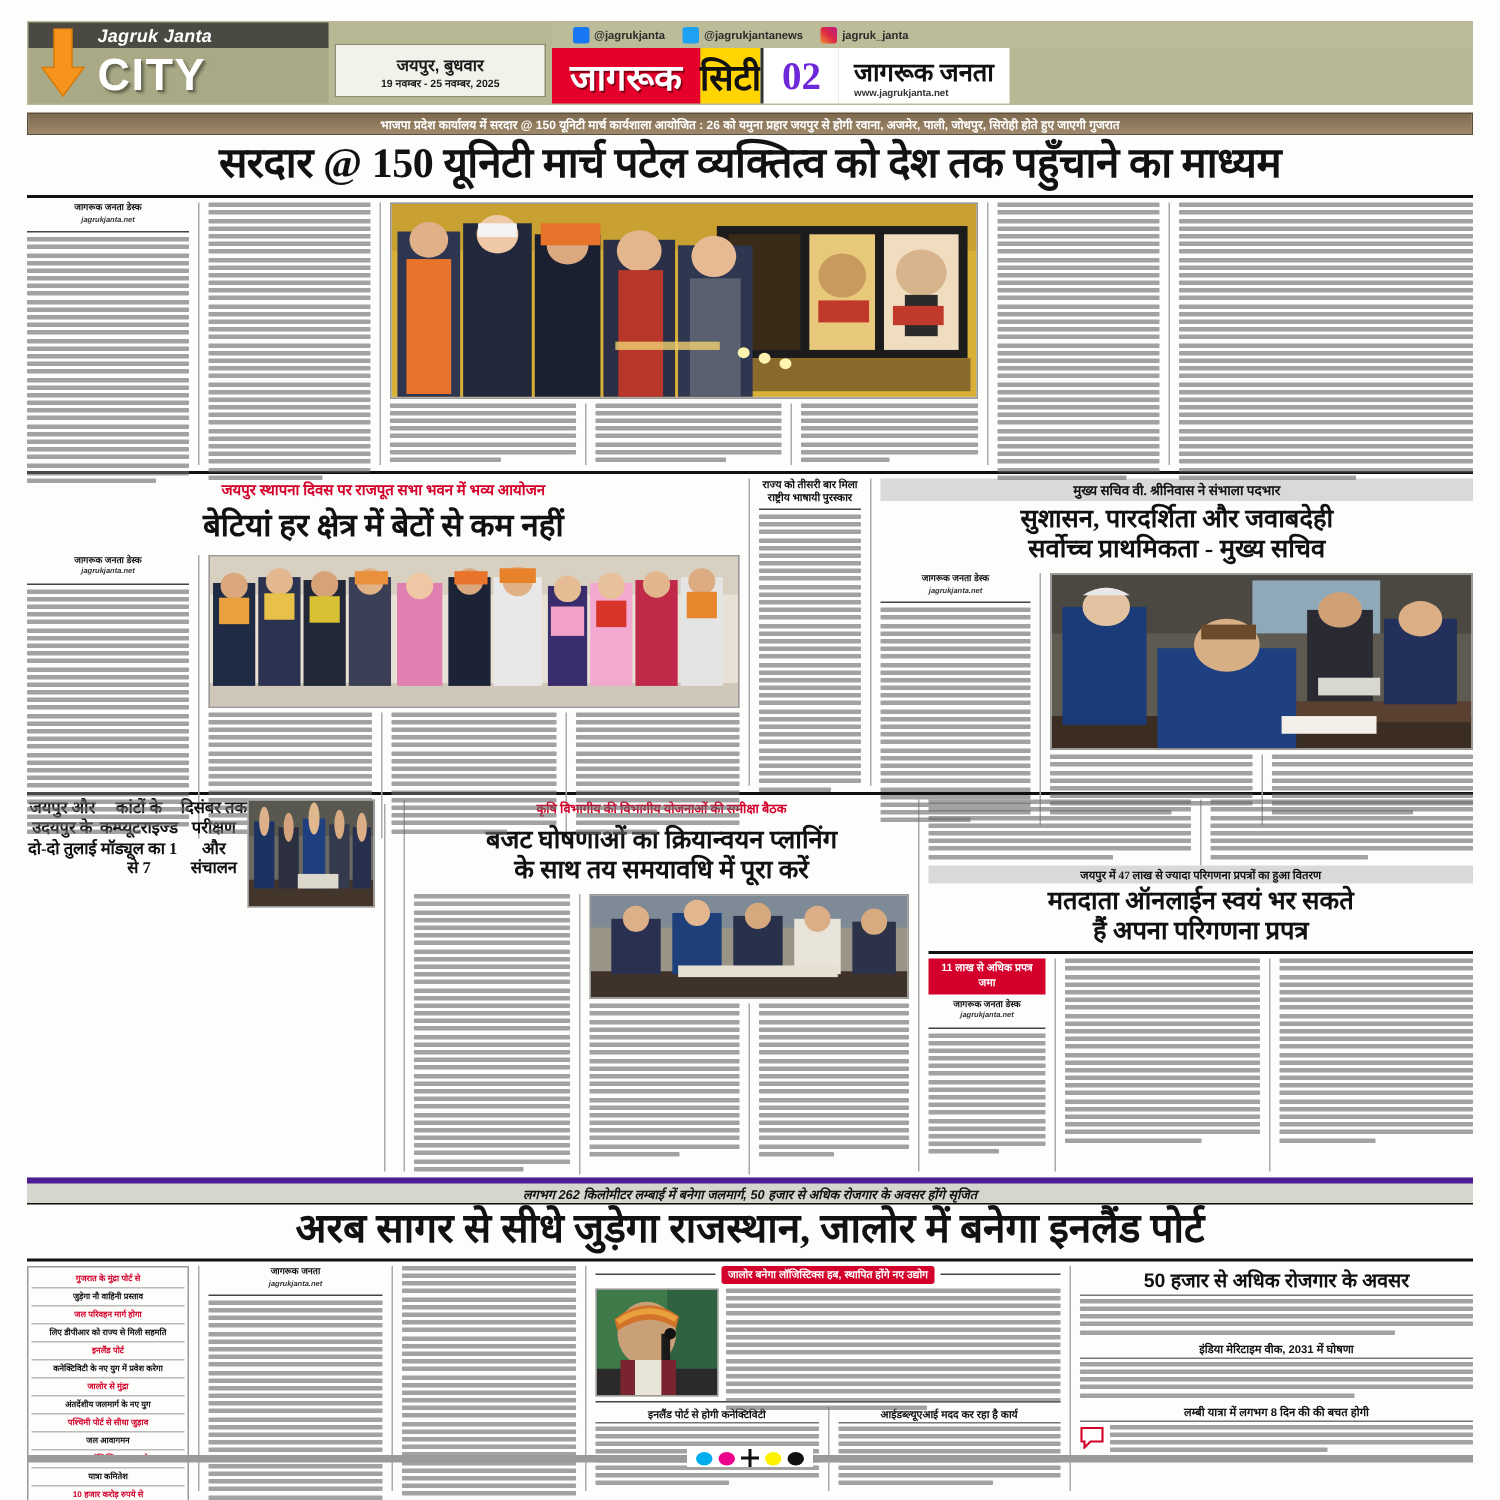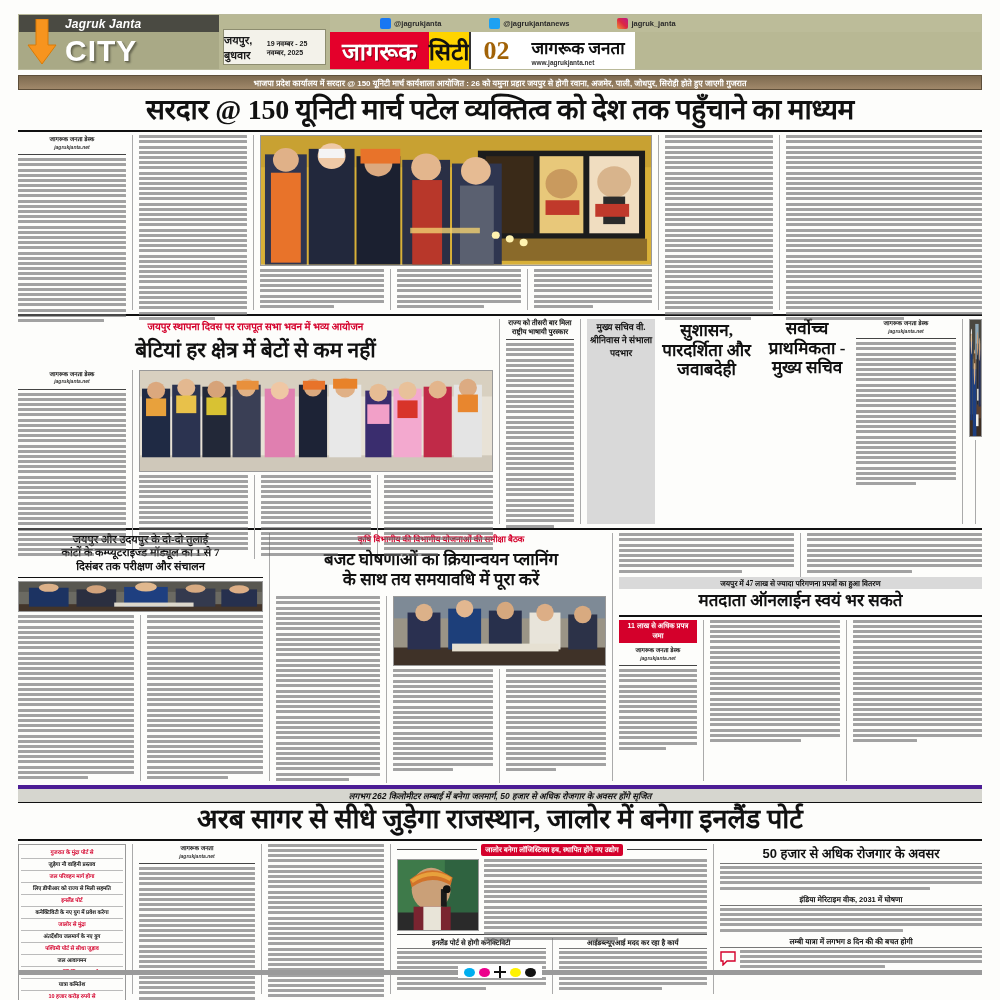--- a/index.html
+++ b/index.html
@@ -58,41 +58,41 @@
     text-shadow: 1px 1px 0 #6a6a52, 2px 2px 2px rgba(0,0,0,.35);
     font-family: Liberation Sans, sans-serif;
   }
   .arrow-down {
     position: absolute;
     left: 8px; top: 4px;
     width: 30px; height: 46px;
   }
 
   .mh-date {
-    width: 103px;
+    width: 141px;
     margin: 14px 4px 4px 4px;
     background: #f3f2ea;
     border: 1px solid #8d8d70;
-    display: flex; flex-direction: row;
+    display: flex; flex-direction: column;
     align-items: center; justify-content: center;
   }
   .mh-date .d1 { font-size: 11px; font-weight: bold; color: #1a1a1a; }
   .mh-date .d2 { font-size: 7px; font-weight: bold; color: #1a1a1a; margin-top: 1px; }
 
   .mh-right {
     flex: 1;
     display: flex; flex-direction: column;
   }
   .mh-social {
     height: 17px;
     display: flex; align-items: center; gap: 12px;
     padding-left: 14px;
     background: #bcbc99;
   }
-  .soc { display: flex; align-items: center; gap: 3px; margin-left: 36px; }
+  .soc { display: flex; align-items: center; gap: 3px; }
   .soc-ic {
     width: 11px; height: 11px; border-radius: 2px;
     display: inline-block;
   }
   .soc-fb { background: #1877f2; }
   .soc-tw { background: #1da1f2; }
   .soc-ig { background: linear-gradient(45deg,#f09433,#dc2743,#bc1888); }
   .soc-txt { font-size: 7.5px; color: #2a2a2a; font-weight: bold; }
 
   .mh-titles { flex: 1; display: flex; align-items: stretch; }
@@ -105,21 +105,21 @@
     text-shadow: 1px 1px 0 #7a0016;
   }
   .mt-yellow {
     background: #ffd400; color: #111;
     padding: 0 0;
     display: flex; align-items: center;
     font-size: 24px; font-weight: bold;
     font-family: "Liberation Serif", serif;
   }
   .mt-num {
-    background: #fff; color: #a16207;
+    background: #fff; color: #6d28d9;
     padding: 0 12px;
     display: flex; align-items: center;
     font-size: 26px; font-weight: bold;
     border-left: 2px solid #333;
     font-family: "Liberation Serif", serif;
   }
   .mt-brand {
     background: #fff;
     padding: 0 10px;
     display: flex; flex-direction: column; justify-content: center;
@@ -751,21 +751,21 @@
         <div class="tl"></div>
         <div class="tl"></div>
       <div class="tl"></div>
         <div class="tl"></div>
         <div class="tl"></div>
         <div class="tl s70"></div>
     </div>
 
     <div class="vline"></div>
 
-    <div style="flex:1; display:flex; flex-direction:row;">
+    <div style="flex:1; display:flex; flex-direction:column;">
       <div class="kicker-gray">मुख्य सचिव वी. श्रीनिवास ने संभाला पदभार</div>
       <div class="hl3" style="margin-top:2px">सुशासन, पारदर्शिता और जवाबदेही</div>
       <div class="hl3">सर्वोच्च प्राथमिकता - मुख्य सचिव</div>
       <div class="rule-thick"></div>
       <div style="display:flex; gap:6px; flex:1;">
         <div class="col" style="width:100px">
           <div class="byline">
             <div class="b-a">जागरूक जनता डेस्क</div>
             <div class="b-b">jagrukjanta.net</div>
           </div>
@@ -849,21 +849,21 @@
           </div>
         </div>
       </div>
     </div>
   </div>
 
   <div class="rule-thick"></div>
 
   <div style="display:flex; gap:6px; height:248px;">
 
-    <div style="width:245px; display:flex; flex-direction:column;">
+    <div style="width:245px; display:flex; flex-direction:row;">
       <div class="hl-small">जयपुर और उदयपुर के दो-दो तुलाई</div>
       <div class="hl-small">कांटों के कम्प्यूटराइज्ड मॉड्यूल का 1 से 7</div>
       <div class="hl-small">दिसंबर तक परीक्षण और संचालन</div>
       <div class="rule-thick"></div>
       <div class="photo" style="height:72px">
         <svg viewBox="0 0 245 72" preserveAspectRatio="none" style="width:100%;height:100%;display:block">
           <rect width="245" height="72" fill="#6b6a62"></rect>
           <rect x="0" y="0" width="245" height="24" fill="#585750"></rect>
           <rect x="0" y="54" width="245" height="18" fill="#43352a"></rect>
           <rect x="10" y="14" width="40" height="46" fill="#1c3362"></rect>
@@ -1093,20 +1093,21 @@
               <div class="tl"></div>
             <div class="tl"></div>
               <div class="tl"></div>
               <div class="tl"></div>
               <div class="tl s60"></div>
           </div>
         </div>
       </div>
       <div class="kicker-gray" style="font-size:7.5px">जयपुर में 47 लाख से ज्यादा परिगणना प्रपत्रों का हुआ वितरण</div>
       <div class="hl3" style="margin-top:2px">मतदाता ऑनलाईन स्वयं भर सकते</div>
+      <div class="hl3">हैं अपना परिगणना प्रपत्र</div>
       <div class="rule-thick"></div>
       <div style="display:flex; gap:6px; flex:1;">
         <div class="col" style="width:78px">
           <div class="redlabel">11 लाख से अधिक प्रपत्र जमा</div>
           <div class="byline" style="margin-top:3px">
             <div class="b-a">जागरूक जनता डेस्क</div>
             <div class="b-b">jagrukjanta.net</div>
           </div>
           <div class="rule-thin"></div>
           <div class="tl"></div>

